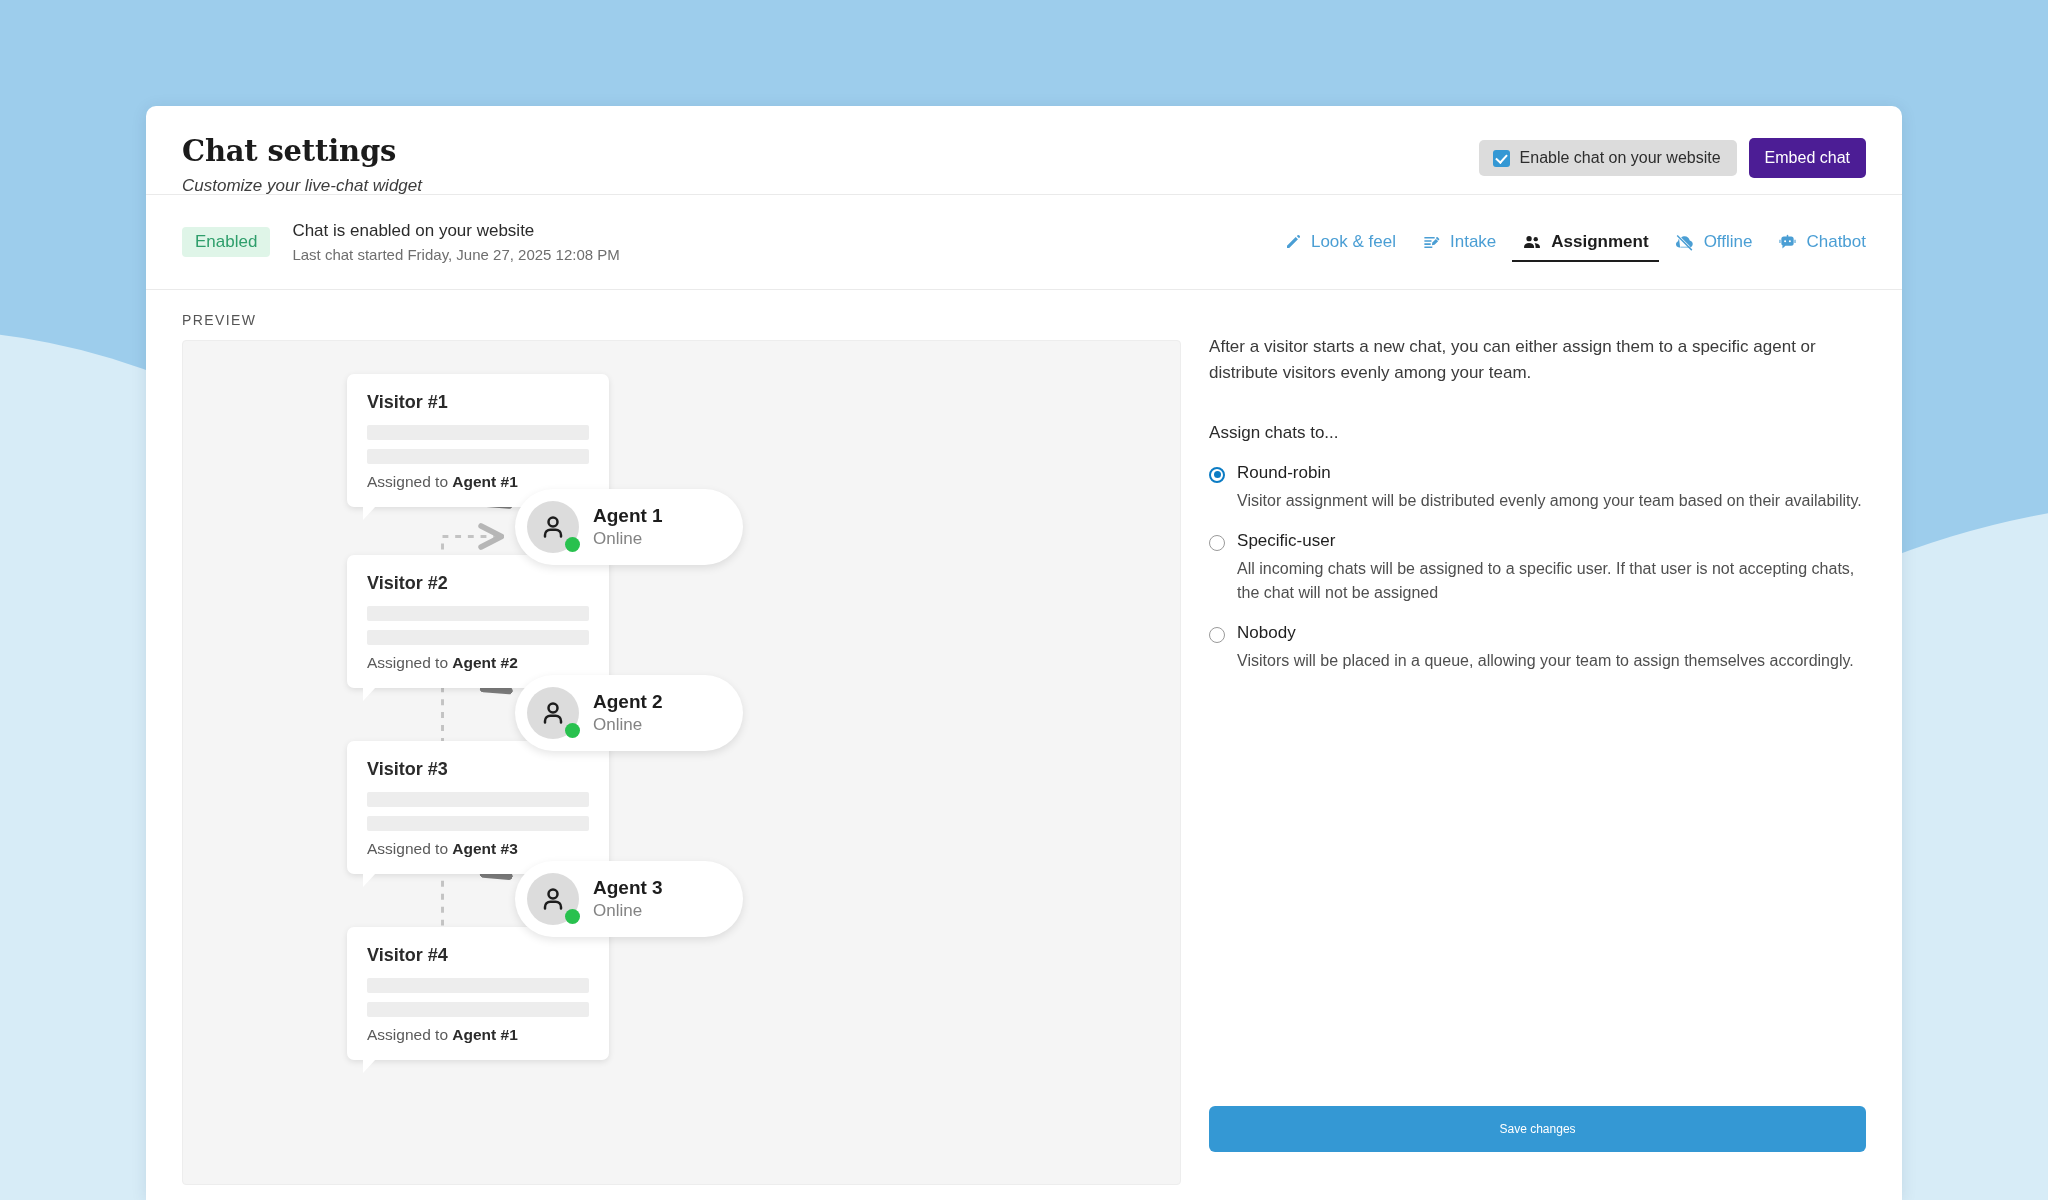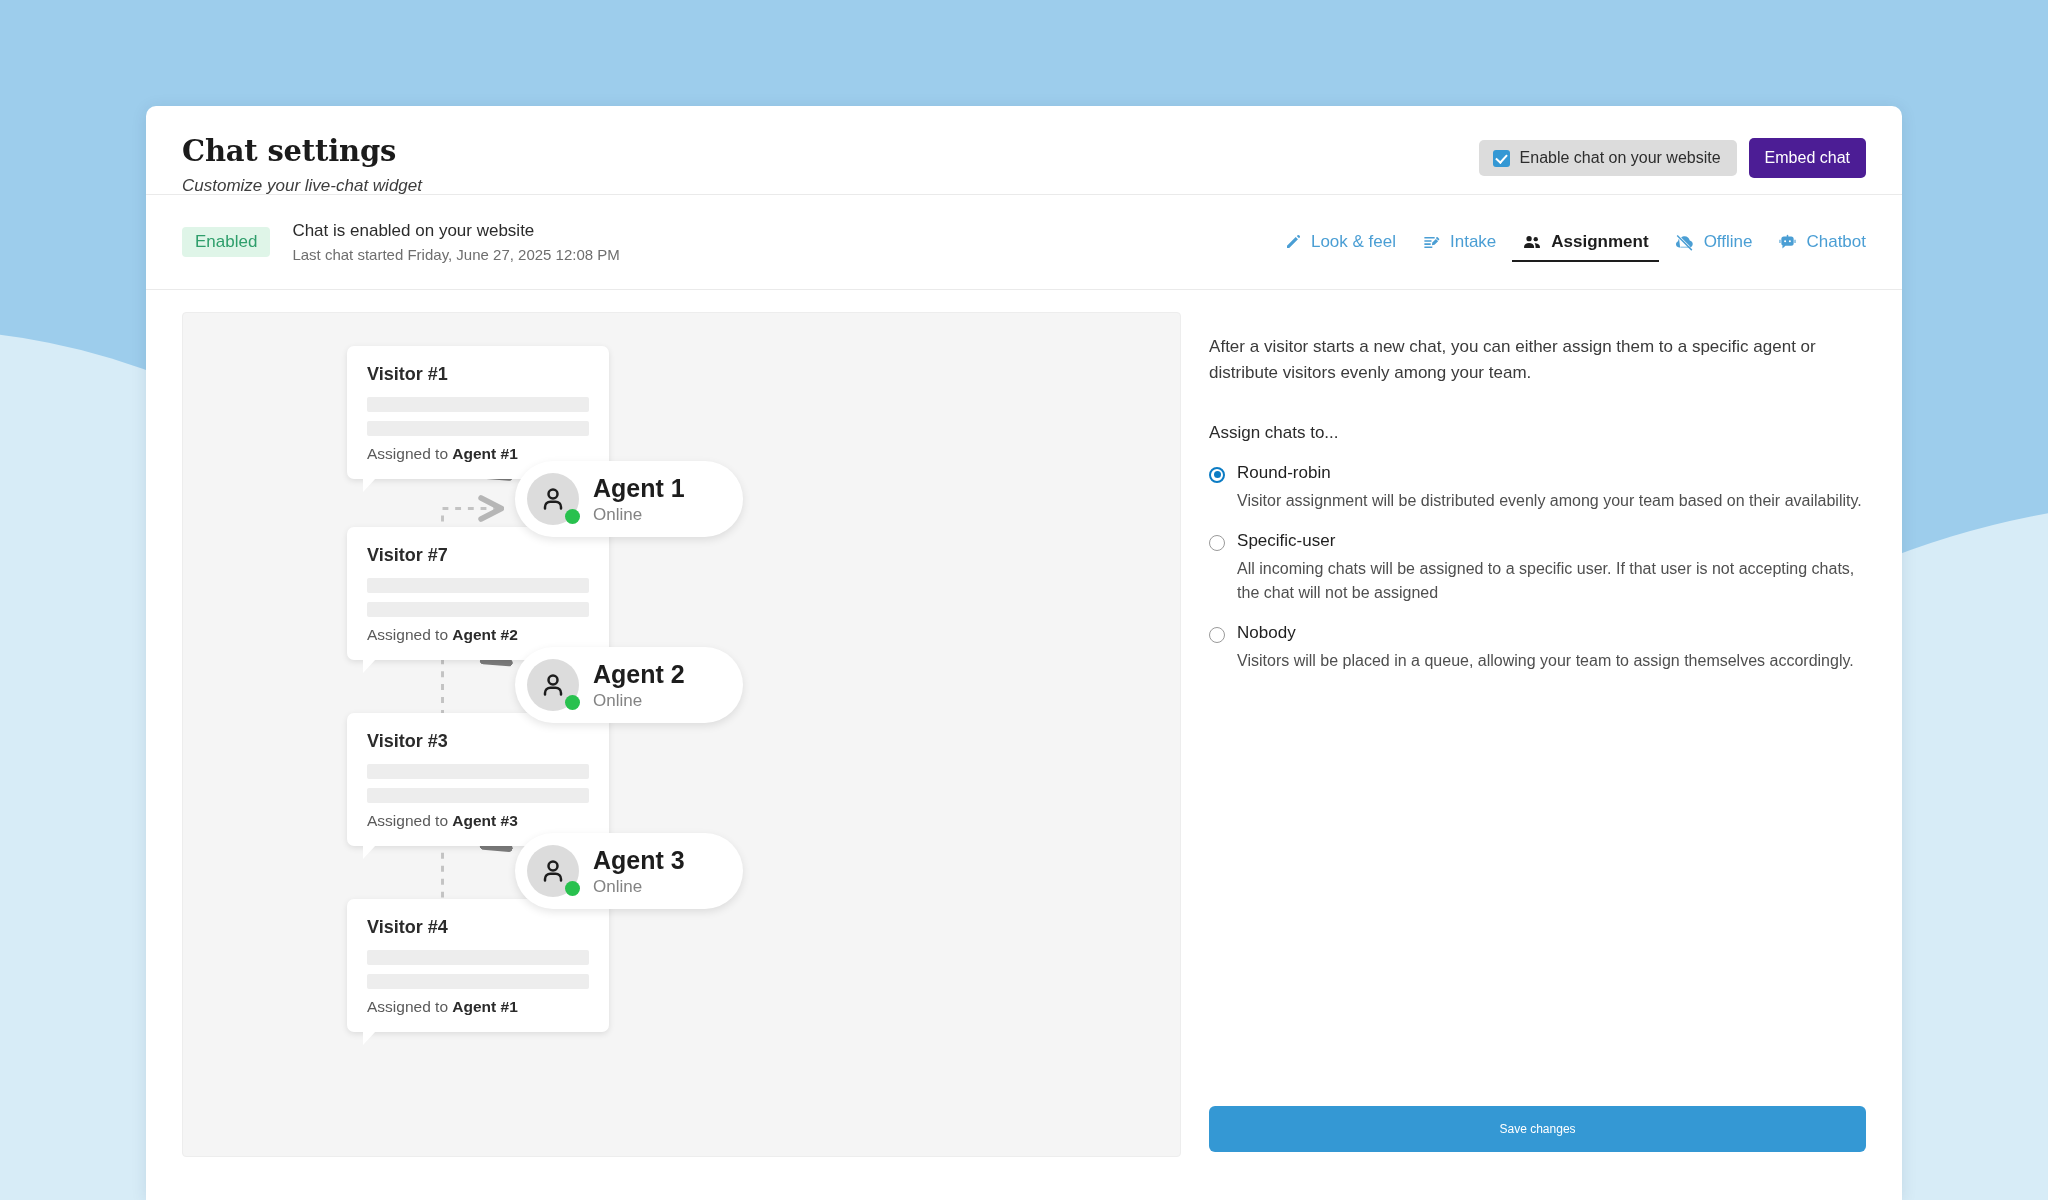--- a/index.html
+++ b/index.html
@@ -245,21 +245,21 @@
     justify-content: center;
   }
   .avatar svg { display: block; }
   .online-dot {
     position: absolute;
     right: -1px; bottom: 1px;
     width: 15px; height: 15px;
     border-radius: 50%;
     background: #28c14e;
   }
-  .agent-name { font-size: 25px; font-weight: bold; color: #1d1d1d; text-align: center; }
+  .agent-name { font-size: 19px; font-weight: bold; color: #1d1d1d; text-align: center; }
   .agent-status { font-size: 17px; color: #838383; margin-top: 2px; }
 
   .flow-svg {
     position: absolute;
     left: 0; top: 0;
     width: 100%; height: 100%;
     pointer-events: none;
   }
 
   
@@ -408,20 +408,21 @@
             </svg>
         </span>
         <span>Chatbot</span>
       </div>
     </div>
   </div>
 
   <div class="content">
 
     <div class="left-col">
+      <div class="preview-label">PREVIEW</div>
       <div class="preview-stage">
 
         <svg class="flow-svg" viewBox="0 0 1022 845" preserveAspectRatio="none">
           <defs>
             <marker id="arrowSolid" markerWidth="9" markerHeight="9" refX="6.5" refY="4.5" orient="auto">
               <path d="M1,1 L8,4.5 L1,8" fill="none" stroke="#7c7c7c" stroke-width="2.1" stroke-linecap="round" stroke-linejoin="round"></path>
             </marker>
             <marker id="arrowDash" markerWidth="9" markerHeight="9" refX="6.5" refY="4.5" orient="auto">
               <path d="M1,1 L8,4.5 L1,8" fill="none" stroke="#b6b6b6" stroke-width="1.9" stroke-linecap="round" stroke-linejoin="round"></path>
             </marker>
@@ -437,21 +438,21 @@
         </svg>
 
         <div class="visitor-card" style="left:164px; top:33px;">
           <div class="visitor-name">Visitor #1</div>
           <div class="skeleton-line" style="width:100%"></div>
           <div class="skeleton-line" style="width:100%"></div>
           <div class="assigned"><span>Assigned to </span><b>Agent #1</b></div>
         </div>
 
         <div class="visitor-card" style="left:164px; top:214px;">
-          <div class="visitor-name">Visitor #7</div>
+          <div class="visitor-name">Visitor #2</div>
           <div class="skeleton-line" style="width:100%"></div>
           <div class="skeleton-line" style="width:100%"></div>
           <div class="assigned"><span>Assigned to </span><b>Agent #2</b></div>
         </div>
 
         <div class="visitor-card" style="left:164px; top:400px;">
           <div class="visitor-name">Visitor #3</div>
           <div class="skeleton-line" style="width:100%"></div>
           <div class="skeleton-line" style="width:100%"></div>
           <div class="assigned"><span>Assigned to </span><b>Agent #3</b></div>

